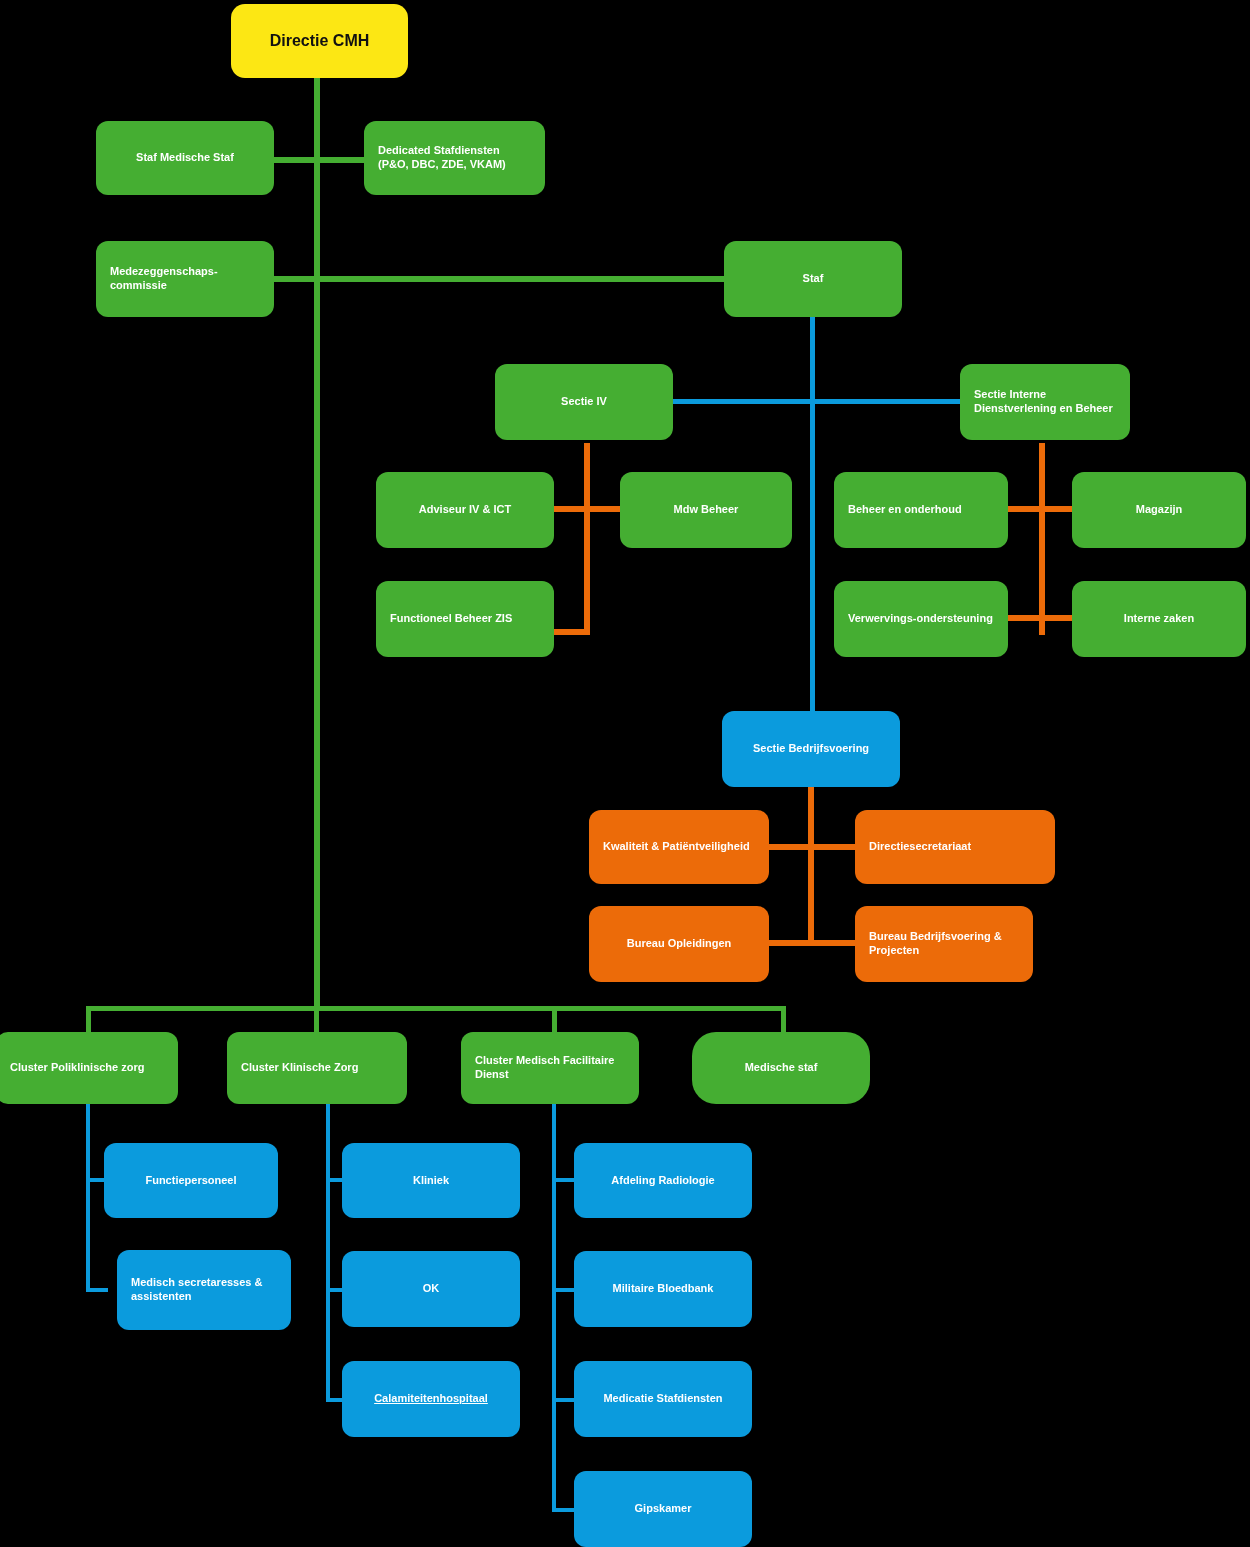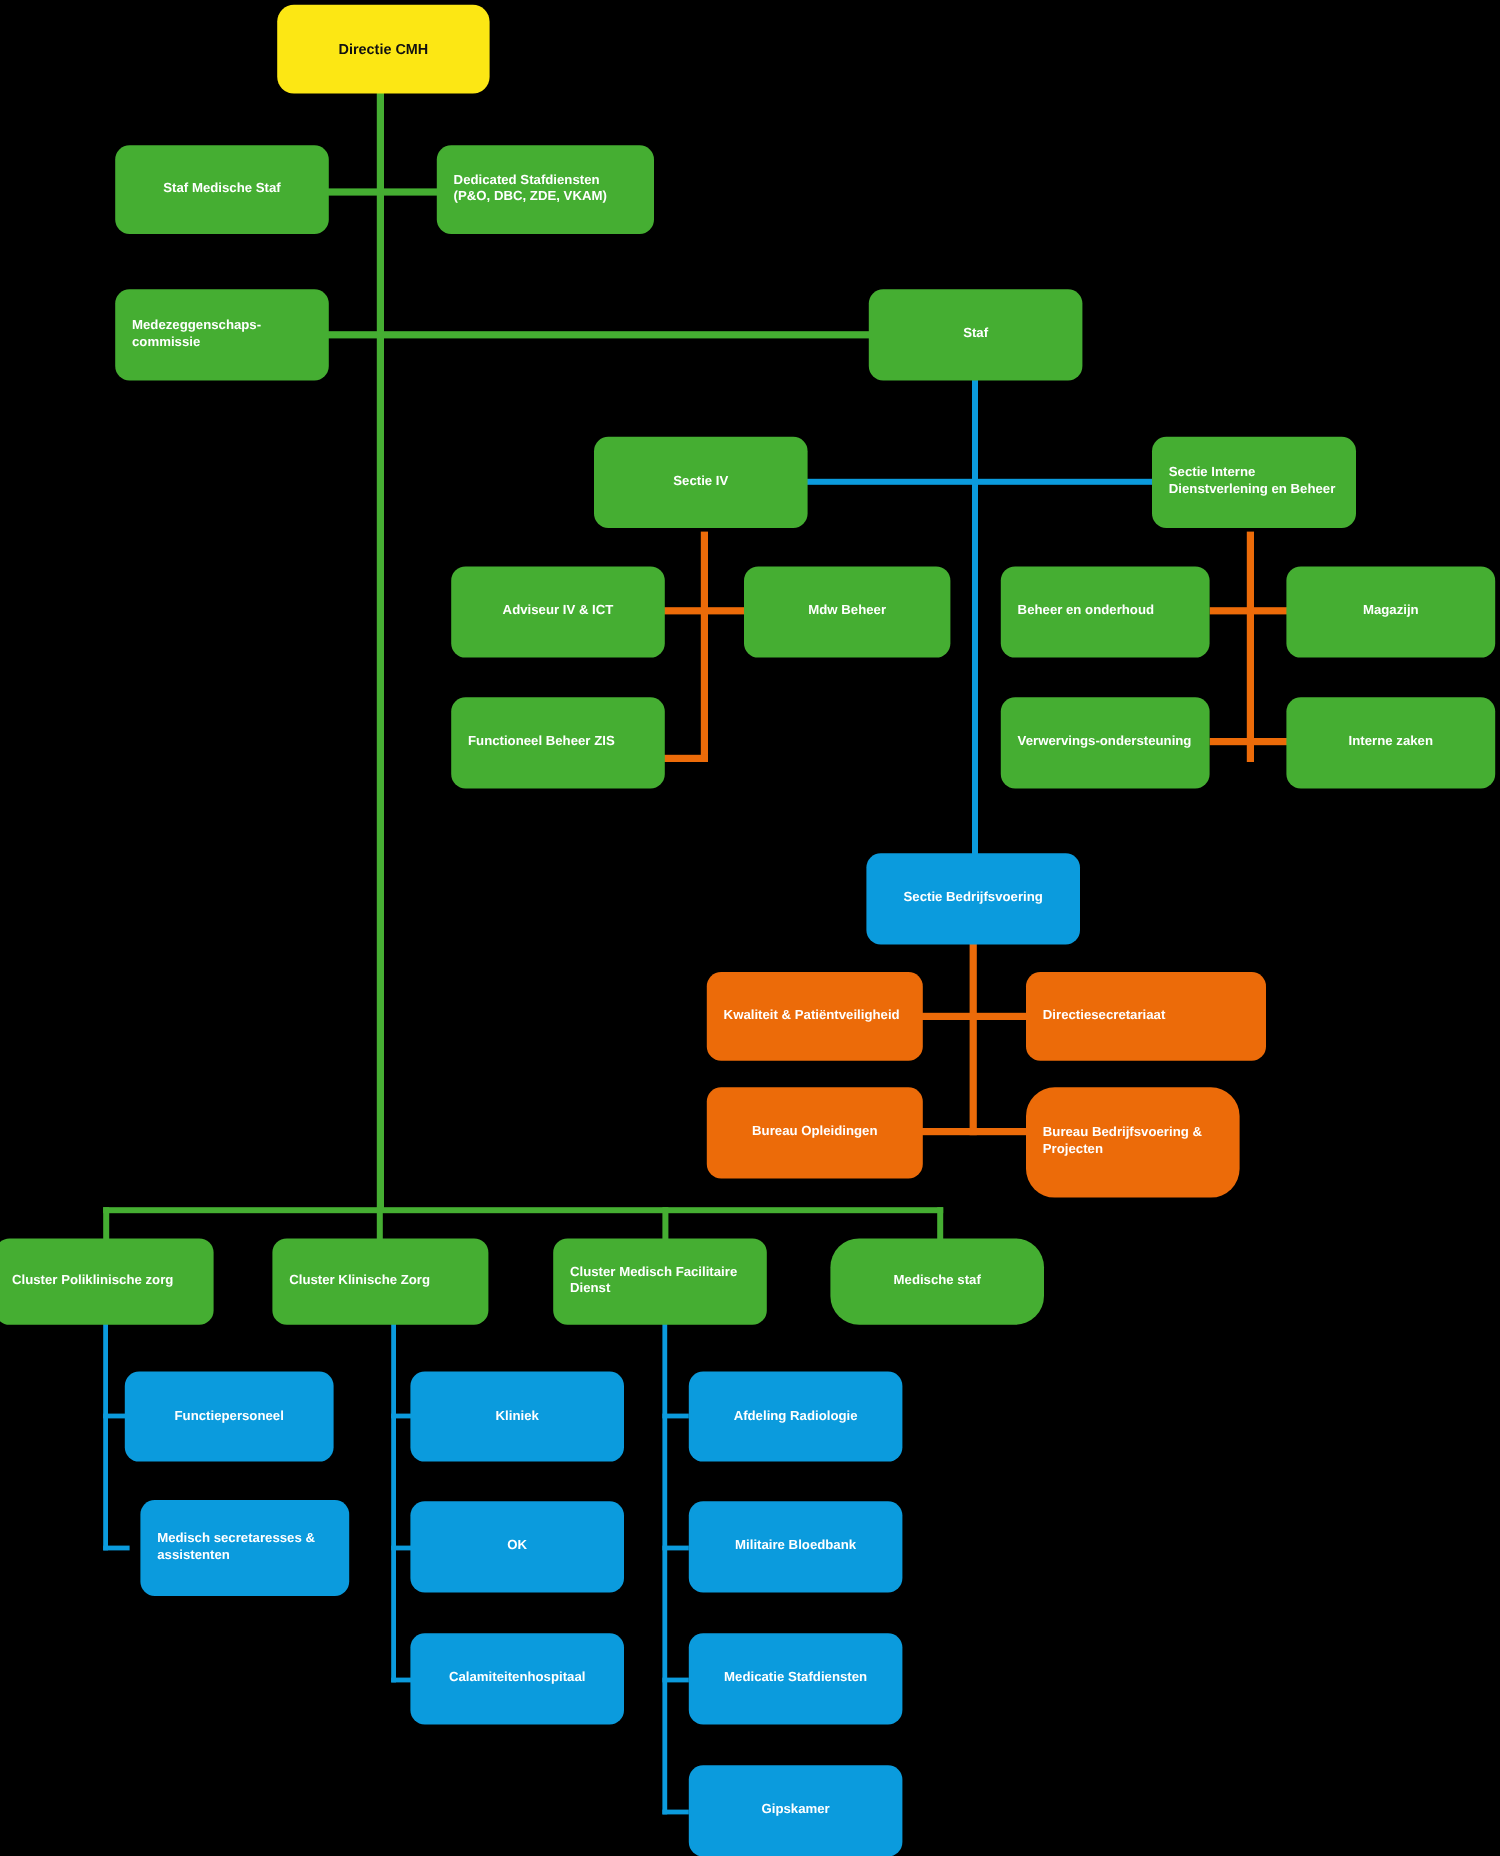--- a/index.html
+++ b/index.html
@@ -88,21 +88,21 @@
   <div class="conn blue" style="left:326px; top:1178px; width:22px; height:4px;"></div>
   <div class="conn blue" style="left:326px; top:1288px; width:22px; height:4px;"></div>
   <div class="conn blue" style="left:326px; top:1398px; width:22px; height:4px;"></div>
 
   <div class="conn blue" style="left:552px; top:1100px; width:4px; height:412px;"></div>
   <div class="conn blue" style="left:552px; top:1178px; width:22px; height:4px;"></div>
   <div class="conn blue" style="left:552px; top:1288px; width:22px; height:4px;"></div>
   <div class="conn blue" style="left:552px; top:1398px; width:22px; height:4px;"></div>
   <div class="conn blue" style="left:552px; top:1508px; width:22px; height:4px;"></div>
 
-  <div class="node root center" style="left:231px; top:4px; width:177px; height:74px; font-size:12px;">Directie CMH</div>
+  <div class="node root center" style="left:231px; top:4px; width:177px; height:74px; font-size:16px;">Directie CMH</div>
 
   <div class="node green center" style="left:96px; top:121px; width:178px; height:74px;">Staf Medische Staf</div>
 
   <div class="node green left" style="left:364px; top:121px; width:181px; height:74px;">Dedicated Stafdiensten (P&amp;O, DBC, ZDE, VKAM)</div>
 
   <div class="node green left" style="left:96px; top:241px; width:178px; height:76px;">Medezeggenschaps-commissie</div>
 
   <div class="node green center" style="left:724px; top:241px; width:178px; height:76px;">Staf</div>
 
   <div class="node green center" style="left:495px; top:364px; width:178px; height:76px;">Sectie IV</div>
@@ -124,39 +124,39 @@
   <div class="node green center" style="left:1072px; top:581px; width:174px; height:76px;">Interne zaken</div>
 
   <div class="node blue center" style="left:722px; top:711px; width:178px; height:76px;">Sectie Bedrijfsvoering</div>
 
   <div class="node orange left" style="left:589px; top:810px; width:180px; height:74px;">Kwaliteit &amp; Patiëntveiligheid</div>
 
   <div class="node orange left" style="left:855px; top:810px; width:200px; height:74px;">Directiesecretariaat</div>
 
   <div class="node orange center" style="left:589px; top:906px; width:180px; height:76px;">Bureau Opleidingen</div>
 
-  <div class="node orange left" style="left:855px; top:906px; width:178px; height:92px;border-radius:24px;">Bureau Bedrijfsvoering &amp; Projecten</div>
+  <div class="node orange left" style="left:855px; top:906px; width:178px; height:76px;">Bureau Bedrijfsvoering &amp; Projecten</div>
 
   <div class="node green left" style="left:-4px; top:1032px; width:182px; height:72px;">Cluster Poliklinische zorg</div>
 
   <div class="node green left" style="left:227px; top:1032px; width:180px; height:72px;">Cluster Klinische Zorg</div>
 
   <div class="node green left" style="left:461px; top:1032px; width:178px; height:72px;">Cluster Medisch Facilitaire Dienst</div>
 
   <div class="node green center" style="left:692px; top:1032px; width:178px; height:72px;border-radius:24px;">Medische staf</div>
 
   <div class="node blue center" style="left:104px; top:1143px; width:174px; height:75px;">Functiepersoneel</div>
 
   <div class="node blue left" style="left:117px; top:1250px; width:174px; height:80px;">Medisch secretaresses &amp; assistenten</div>
 
   <div class="node blue center" style="left:342px; top:1143px; width:178px; height:75px;">Kliniek</div>
 
   <div class="node blue center" style="left:342px; top:1251px; width:178px; height:76px;">OK</div>
 
-  <div class="node blue center" style="left:342px; top:1361px; width:178px; height:76px;">Calamiteitenhospitaal</div>
+  <div class="node blue center" style="left:342px; top:1361px; width:178px; height:76px;text-decoration:underline;">Calamiteitenhospitaal</div>
 
   <div class="node blue center" style="left:574px; top:1143px; width:178px; height:75px;">Afdeling Radiologie</div>
 
   <div class="node blue center" style="left:574px; top:1251px; width:178px; height:76px;">Militaire Bloedbank</div>
 
   <div class="node blue center" style="left:574px; top:1361px; width:178px; height:76px;">Medicatie Stafdiensten</div>
 
   <div class="node blue center" style="left:574px; top:1471px; width:178px; height:76px;">Gipskamer</div>
 
 </div>

